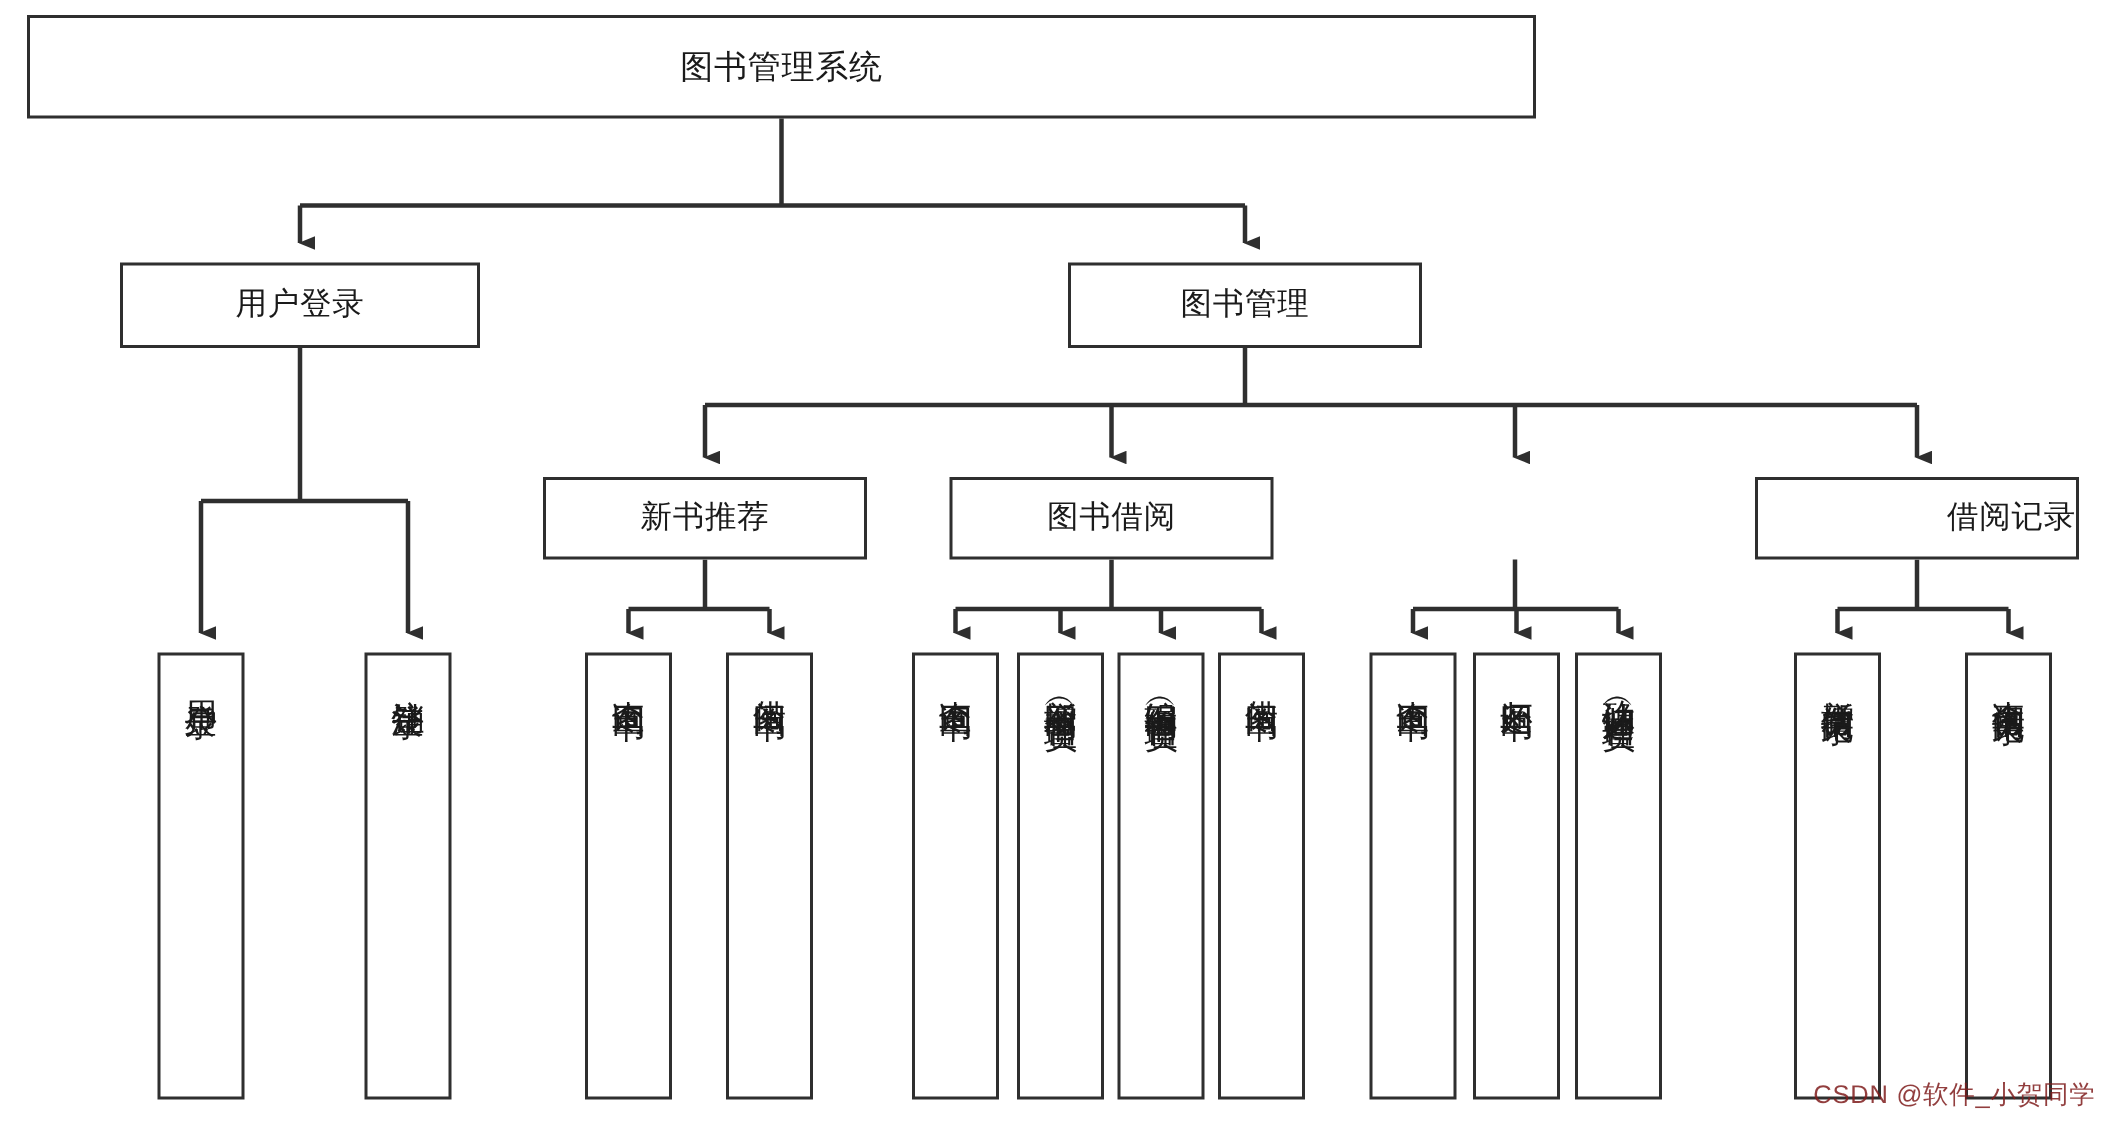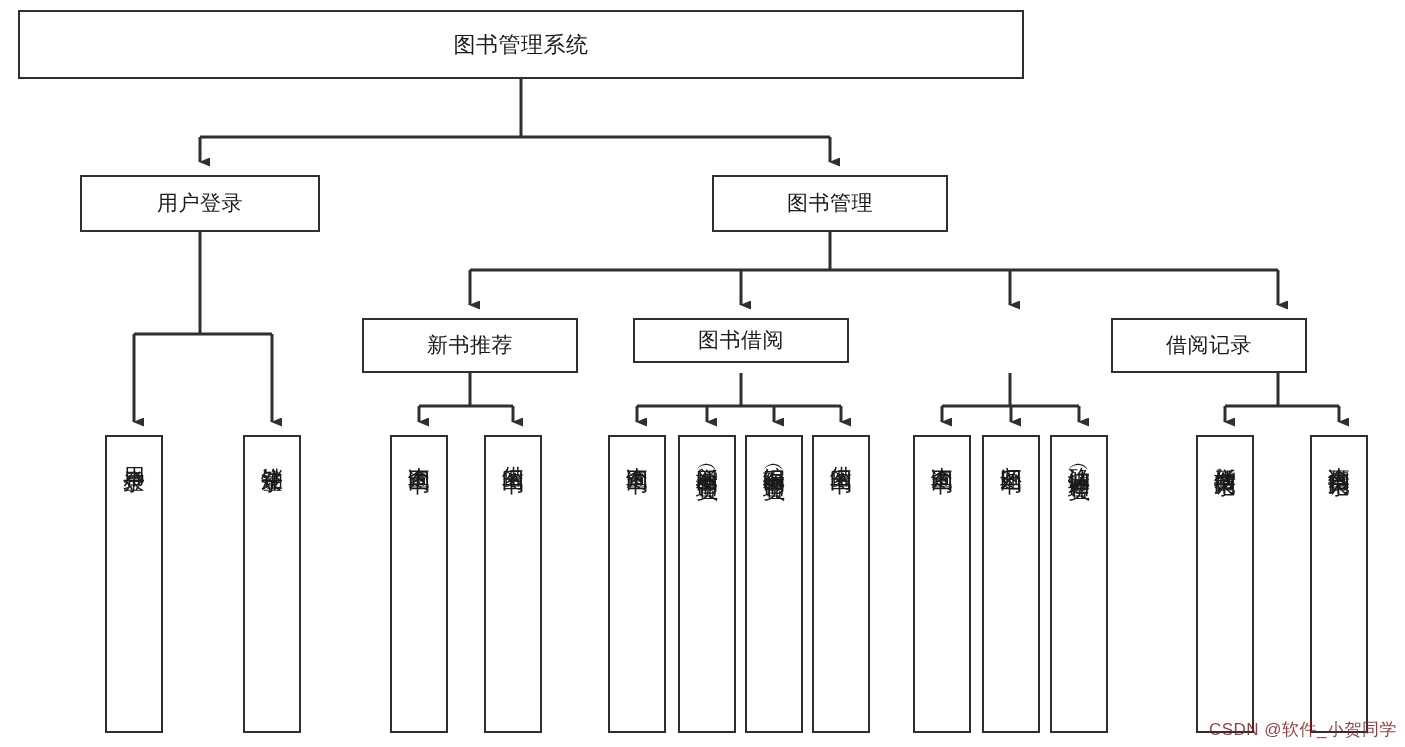--- a/index.html
+++ b/index.html
@@ -139,24 +139,24 @@
   <div class="node horiz" style="left:80px; top:175px; width:240px; height:57px;">
     <span class="node-label">用户登录</span>
   </div>
   <div class="node horiz" style="left:712px; top:175px; width:236px; height:57px;">
     <span class="node-label">图书管理</span>
   </div>
 
   <div class="node horiz" style="left:362px; top:318px; width:216px; height:55px;">
     <span class="node-label">新书推荐</span>
   </div>
-  <div class="node horiz" style="left:633px; top:318px; width:216px; height:45px;">
+  <div class="node horiz" style="left:633px; top:318px; width:216px; height:55px;">
     <span class="node-label">图书借阅</span>
   </div>
-  <div class="node horiz" style="left:1111px; top:318px; width:196px; height:55px;">
+  <div class="node horiz" style="left:1170px; top:318px; width:216px; height:55px;justify-content:flex-end;">
     <span class="node-label">借阅记录</span>
   </div>
 
   <div class="node vert" style="left:105px; top:435px; width:58px; height:298px;">
     <span class="node-label">用户登录</span>
   </div>
   <div class="node vert" style="left:243px; top:435px; width:58px; height:298px;">
     <span class="node-label">注销登录</span>
   </div>
   <div class="node vert" style="left:390px; top:435px; width:58px; height:298px;">

